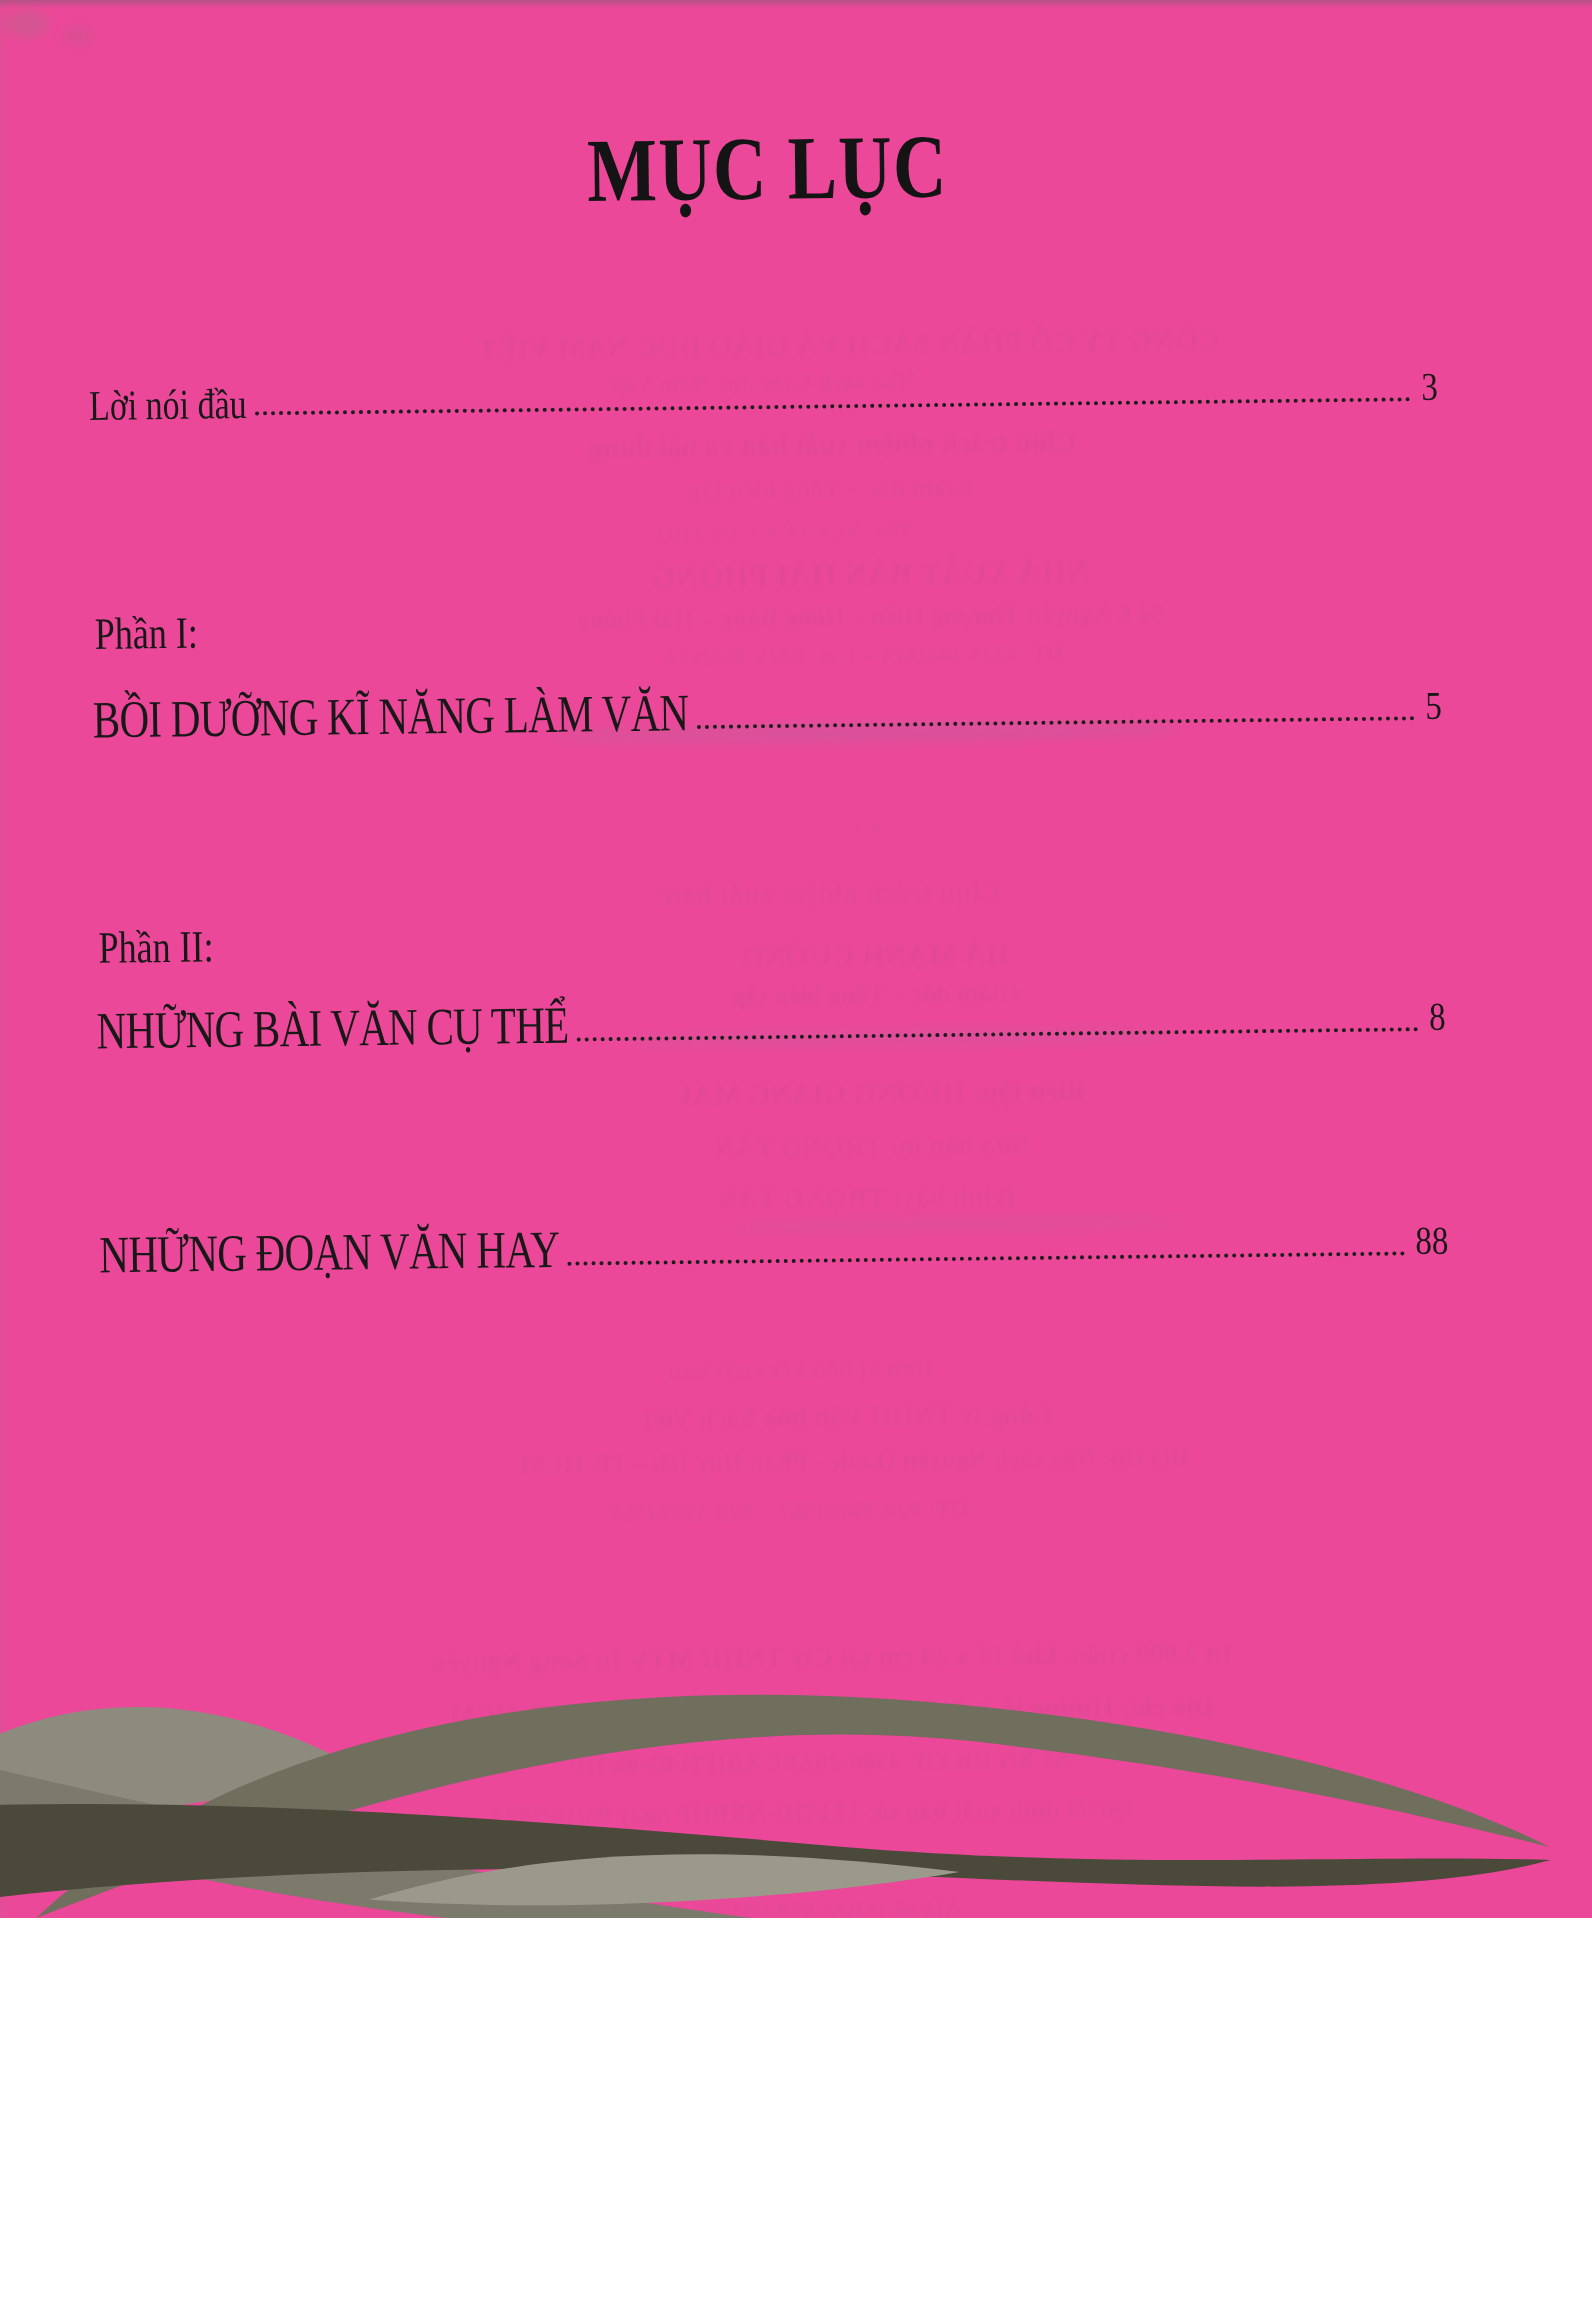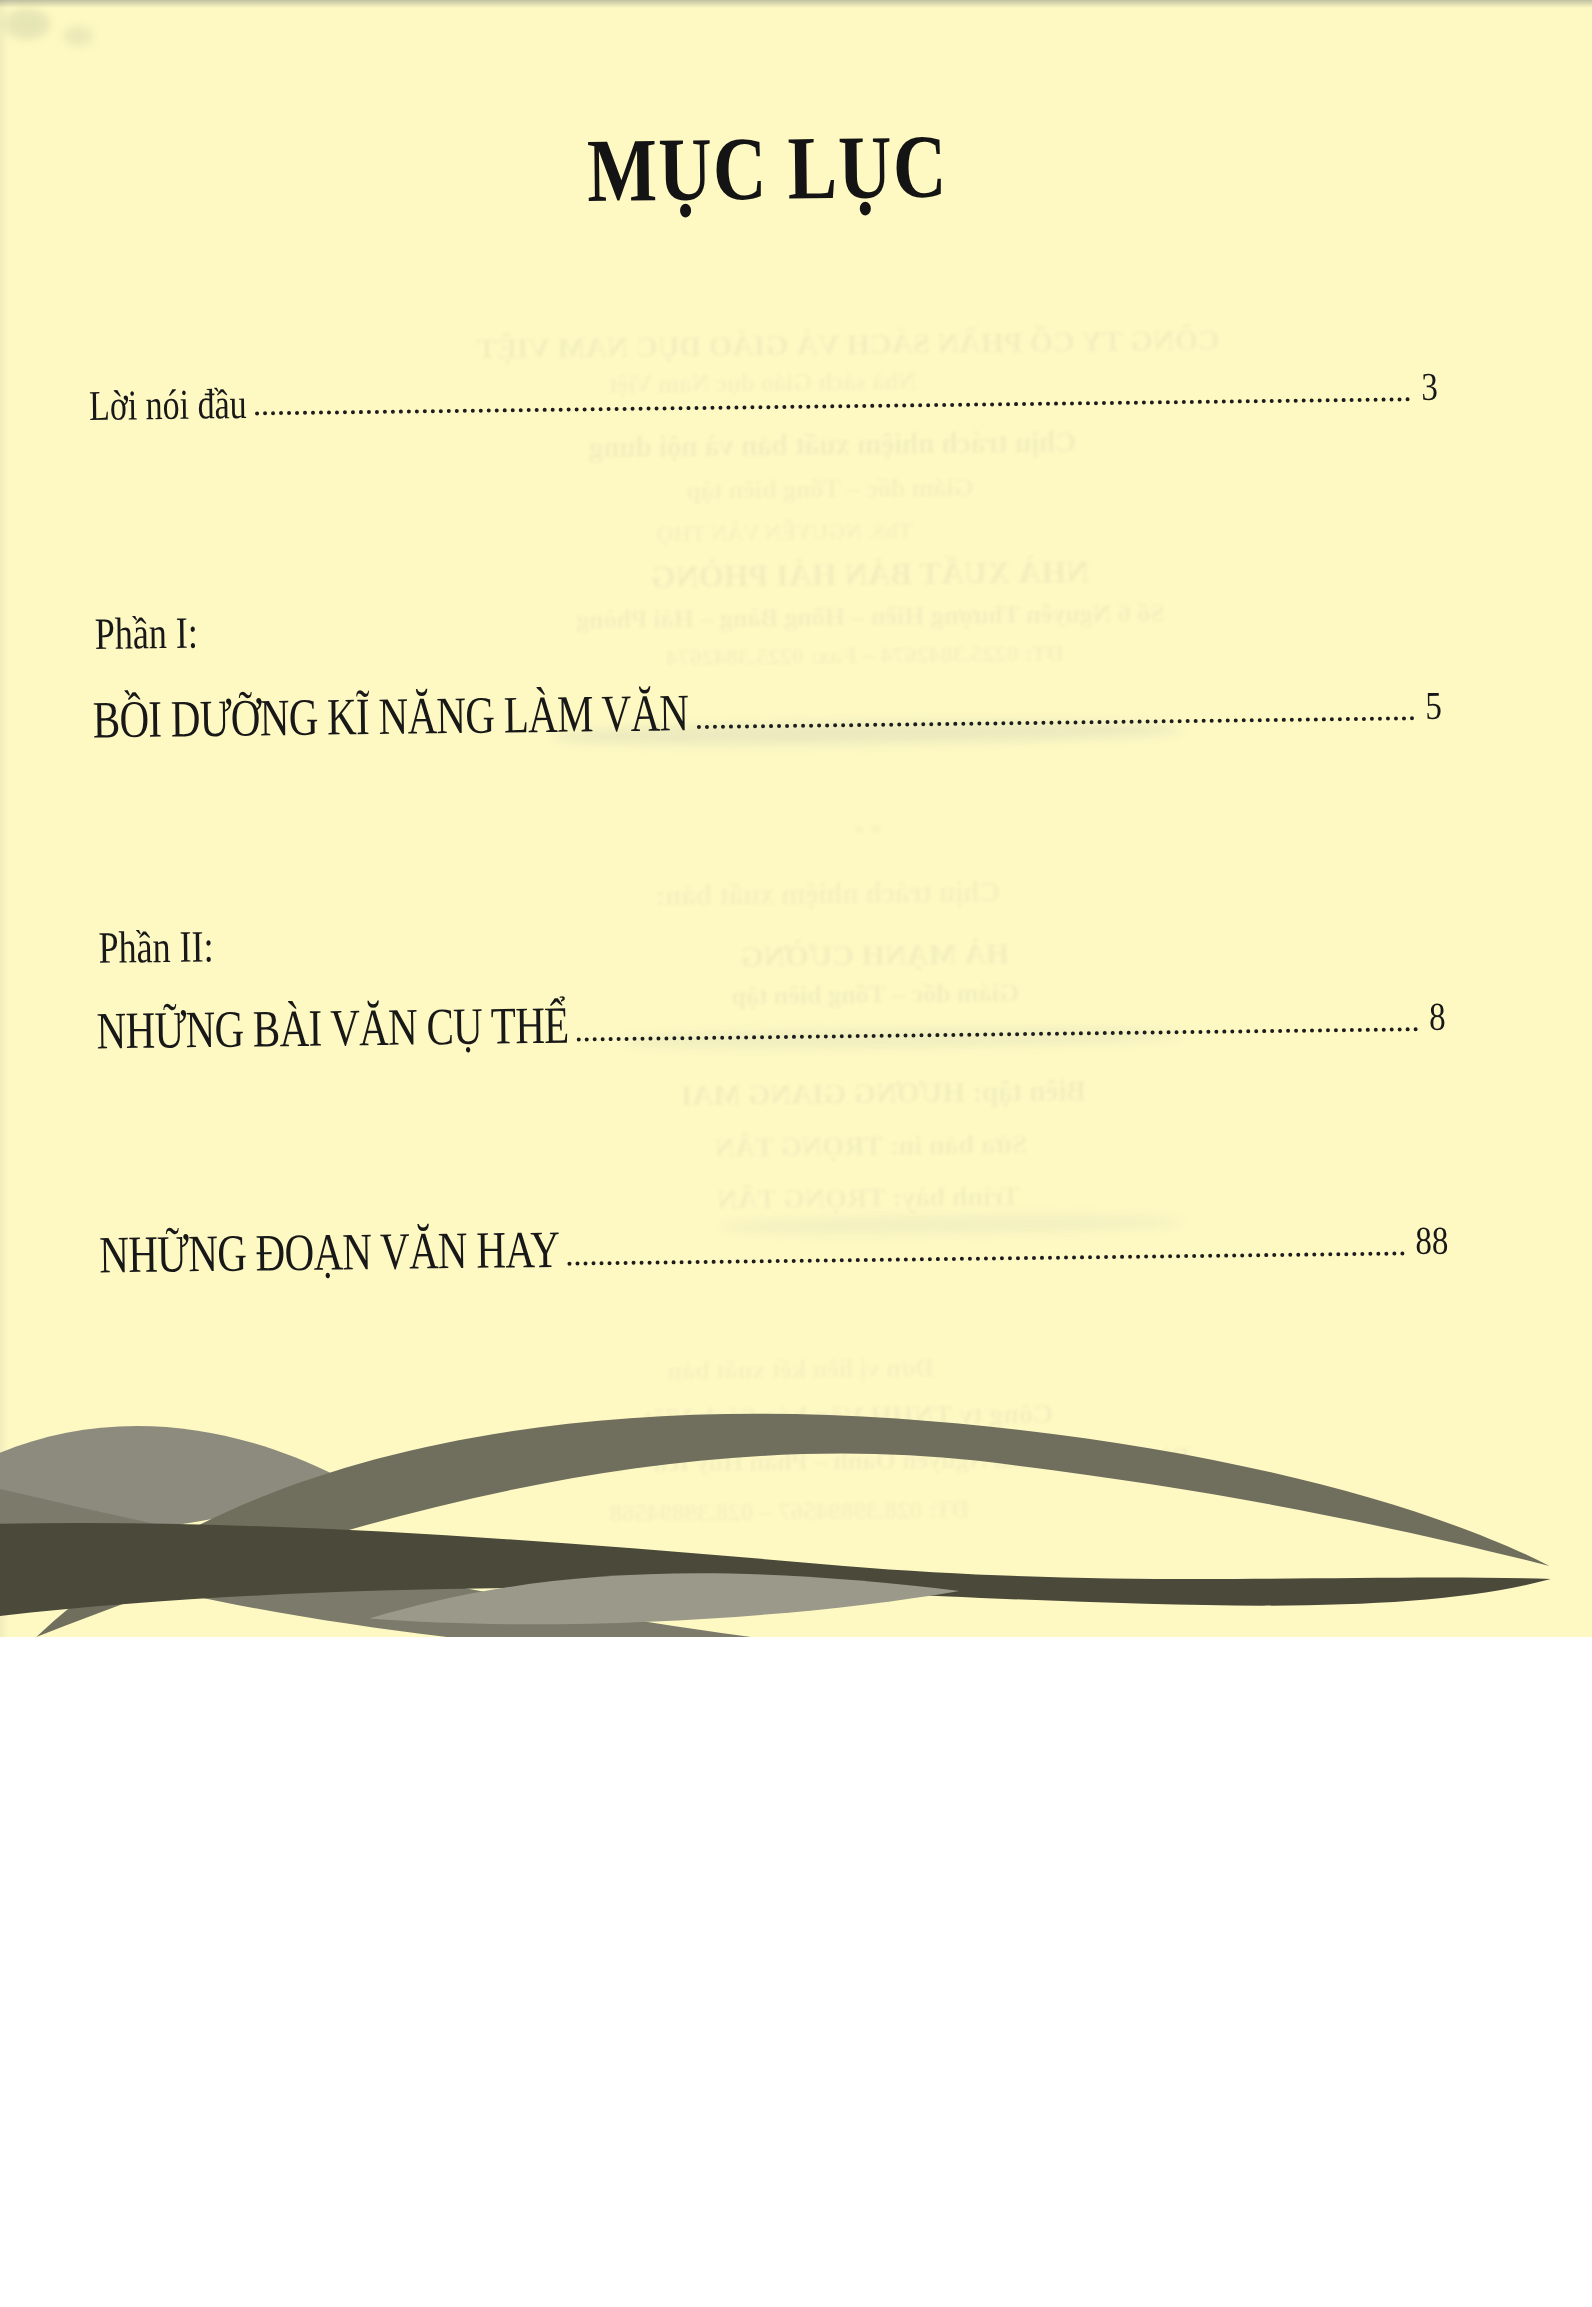--- a/index.html
+++ b/index.html
@@ -1,18 +1,18 @@
 <!DOCTYPE html>
 <html style="font-size:10.5px"><head>
 <meta charset="utf-8">
 <style>
   html,body{margin:0;padding:0;background:#ffffff;}
   .page{
-    position:relative;width:1593px;height:1637px;overflow:hidden;
-    background:#fef9c3;color:#1c1c1c;
+    position:relative;width:1593px;height:1918px;overflow:hidden;
+    background:#ec4899;color:#1c1c1c;
     font-family:"Liberation Serif", serif;
     text-align:center;
   }
   
   .edge-top{position:absolute;top:0;left:0;right:0;height:8px;
     background:linear-gradient(180deg, rgba(90,100,105,0.38), rgba(90,100,105,0));}
   .edge-left{position:absolute;top:0;bottom:0;left:0;width:9.2px;
     background:linear-gradient(90deg, rgba(120,135,120,0.10), rgba(120,135,120,0));}
   .corner-smudge{position:absolute;border-radius:50%;filter:blur(4.6px);}
   .sm1{left:4px;top:9.2px;width:46px;height:30px;background:rgba(120,140,115,0.18);}

